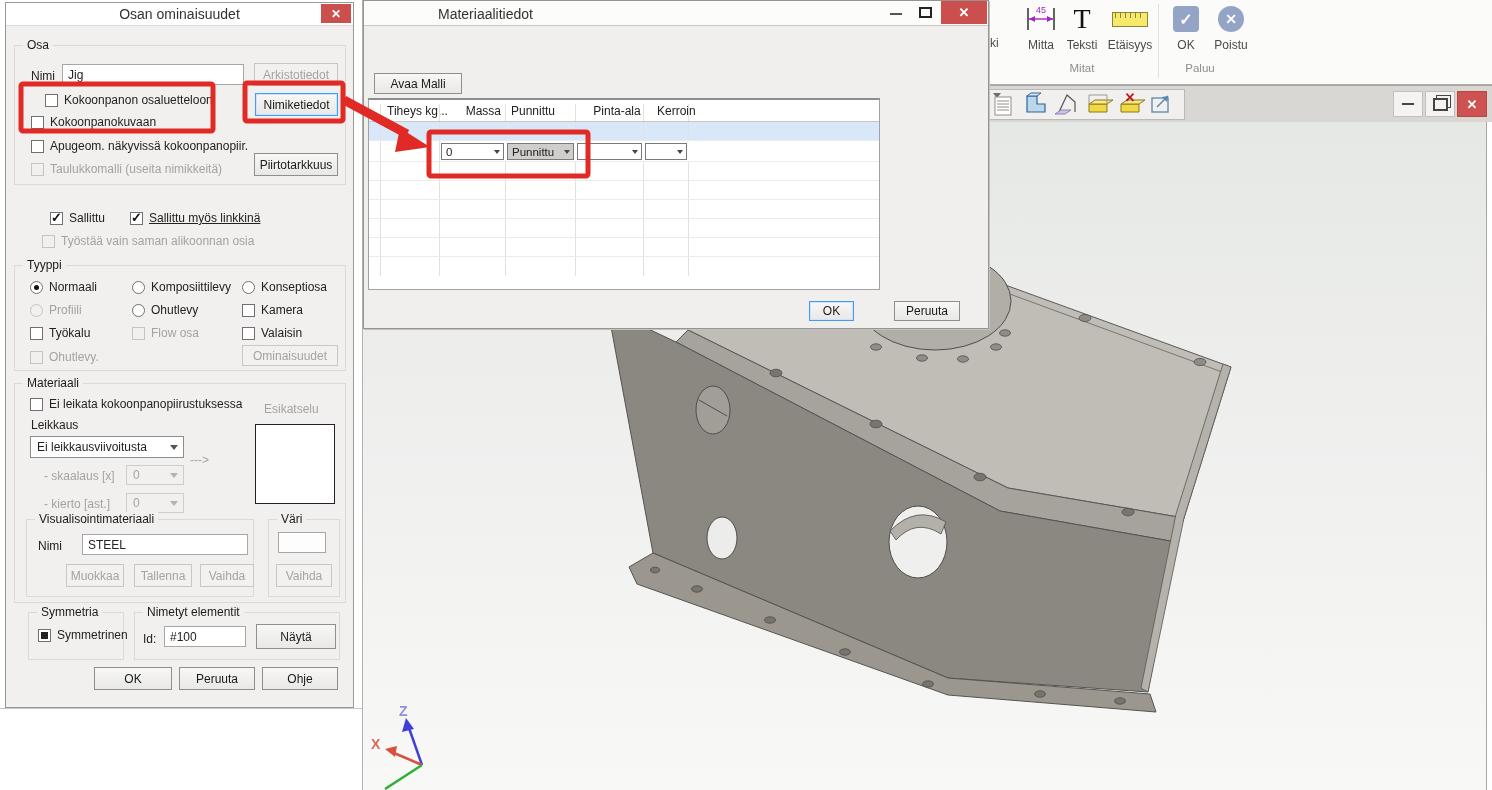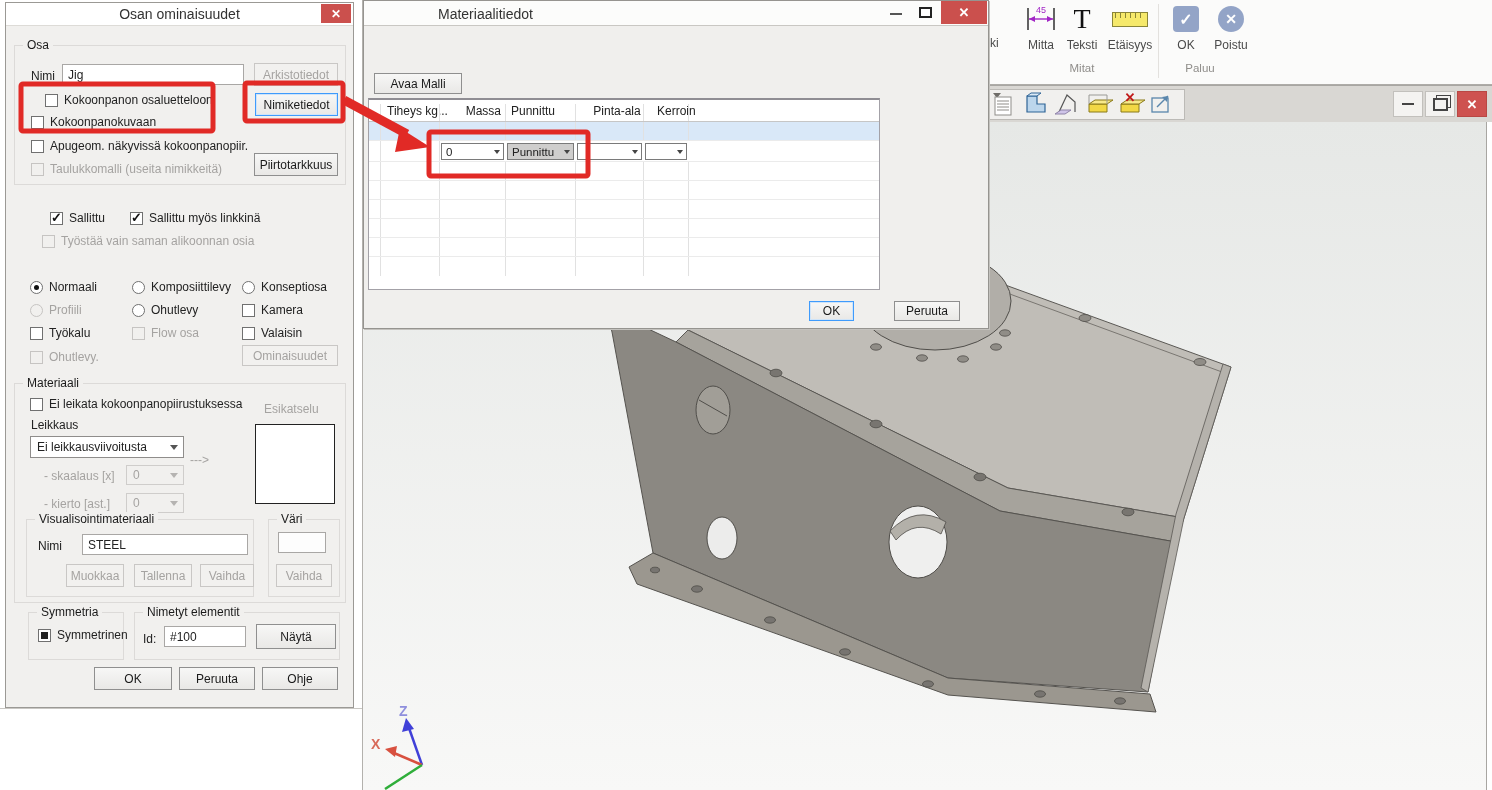--- a/index.html
+++ b/index.html
@@ -279,29 +279,32 @@
       <div class="cbrow disabled" style="left:25px;top:159px;">
         <span class="cbbox"></span>
           <span class="cblbl">Taulukkomalli (useita nimikkeitä)</span>
       </div>
       <div class="btn" style="left:248px;top:150px;width:84px;height:23px;">Piirtotarkkuus</div>
 
       <div class="cbrow checked" style="left:24px;top:208px;margin-left:20px;">
         <span class="cbbox"></span>
           <span class="cblbl">Sallittu</span>
       </div>
-      <div class="cbrow checked" style="left:124px;top:208px;">
+      <div class="cbrow checked" style="left:124px;top:208px;text-decoration:underline;">
         <span class="cbbox"></span>
           <span class="cblbl">Sallittu myös linkkinä</span>
       </div>
       <div class="cbrow disabled" style="left:36px;top:231px;">
         <span class="cbbox"></span>
           <span class="cblbl">Työstää vain saman alikoonnan osia</span>
       </div>
 
+      <div class="grp" style="left:8px;top:262px;width:332px;height:106px;">
+        <span class="legend">Tyyppi</span>
+      </div>
       <div class="rdrow sel" style="left:24px;top:277px;">
         <span class="rdbox"></span>
           <span class="rdlbl">Normaali</span>
       </div>
       <div class="rdrow" style="left:126px;top:277px;">
         <span class="rdbox"></span>
           <span class="rdlbl">Komposiittilevy</span>
       </div>
       <div class="rdrow" style="left:236px;top:277px;">
         <span class="rdbox"></span>

